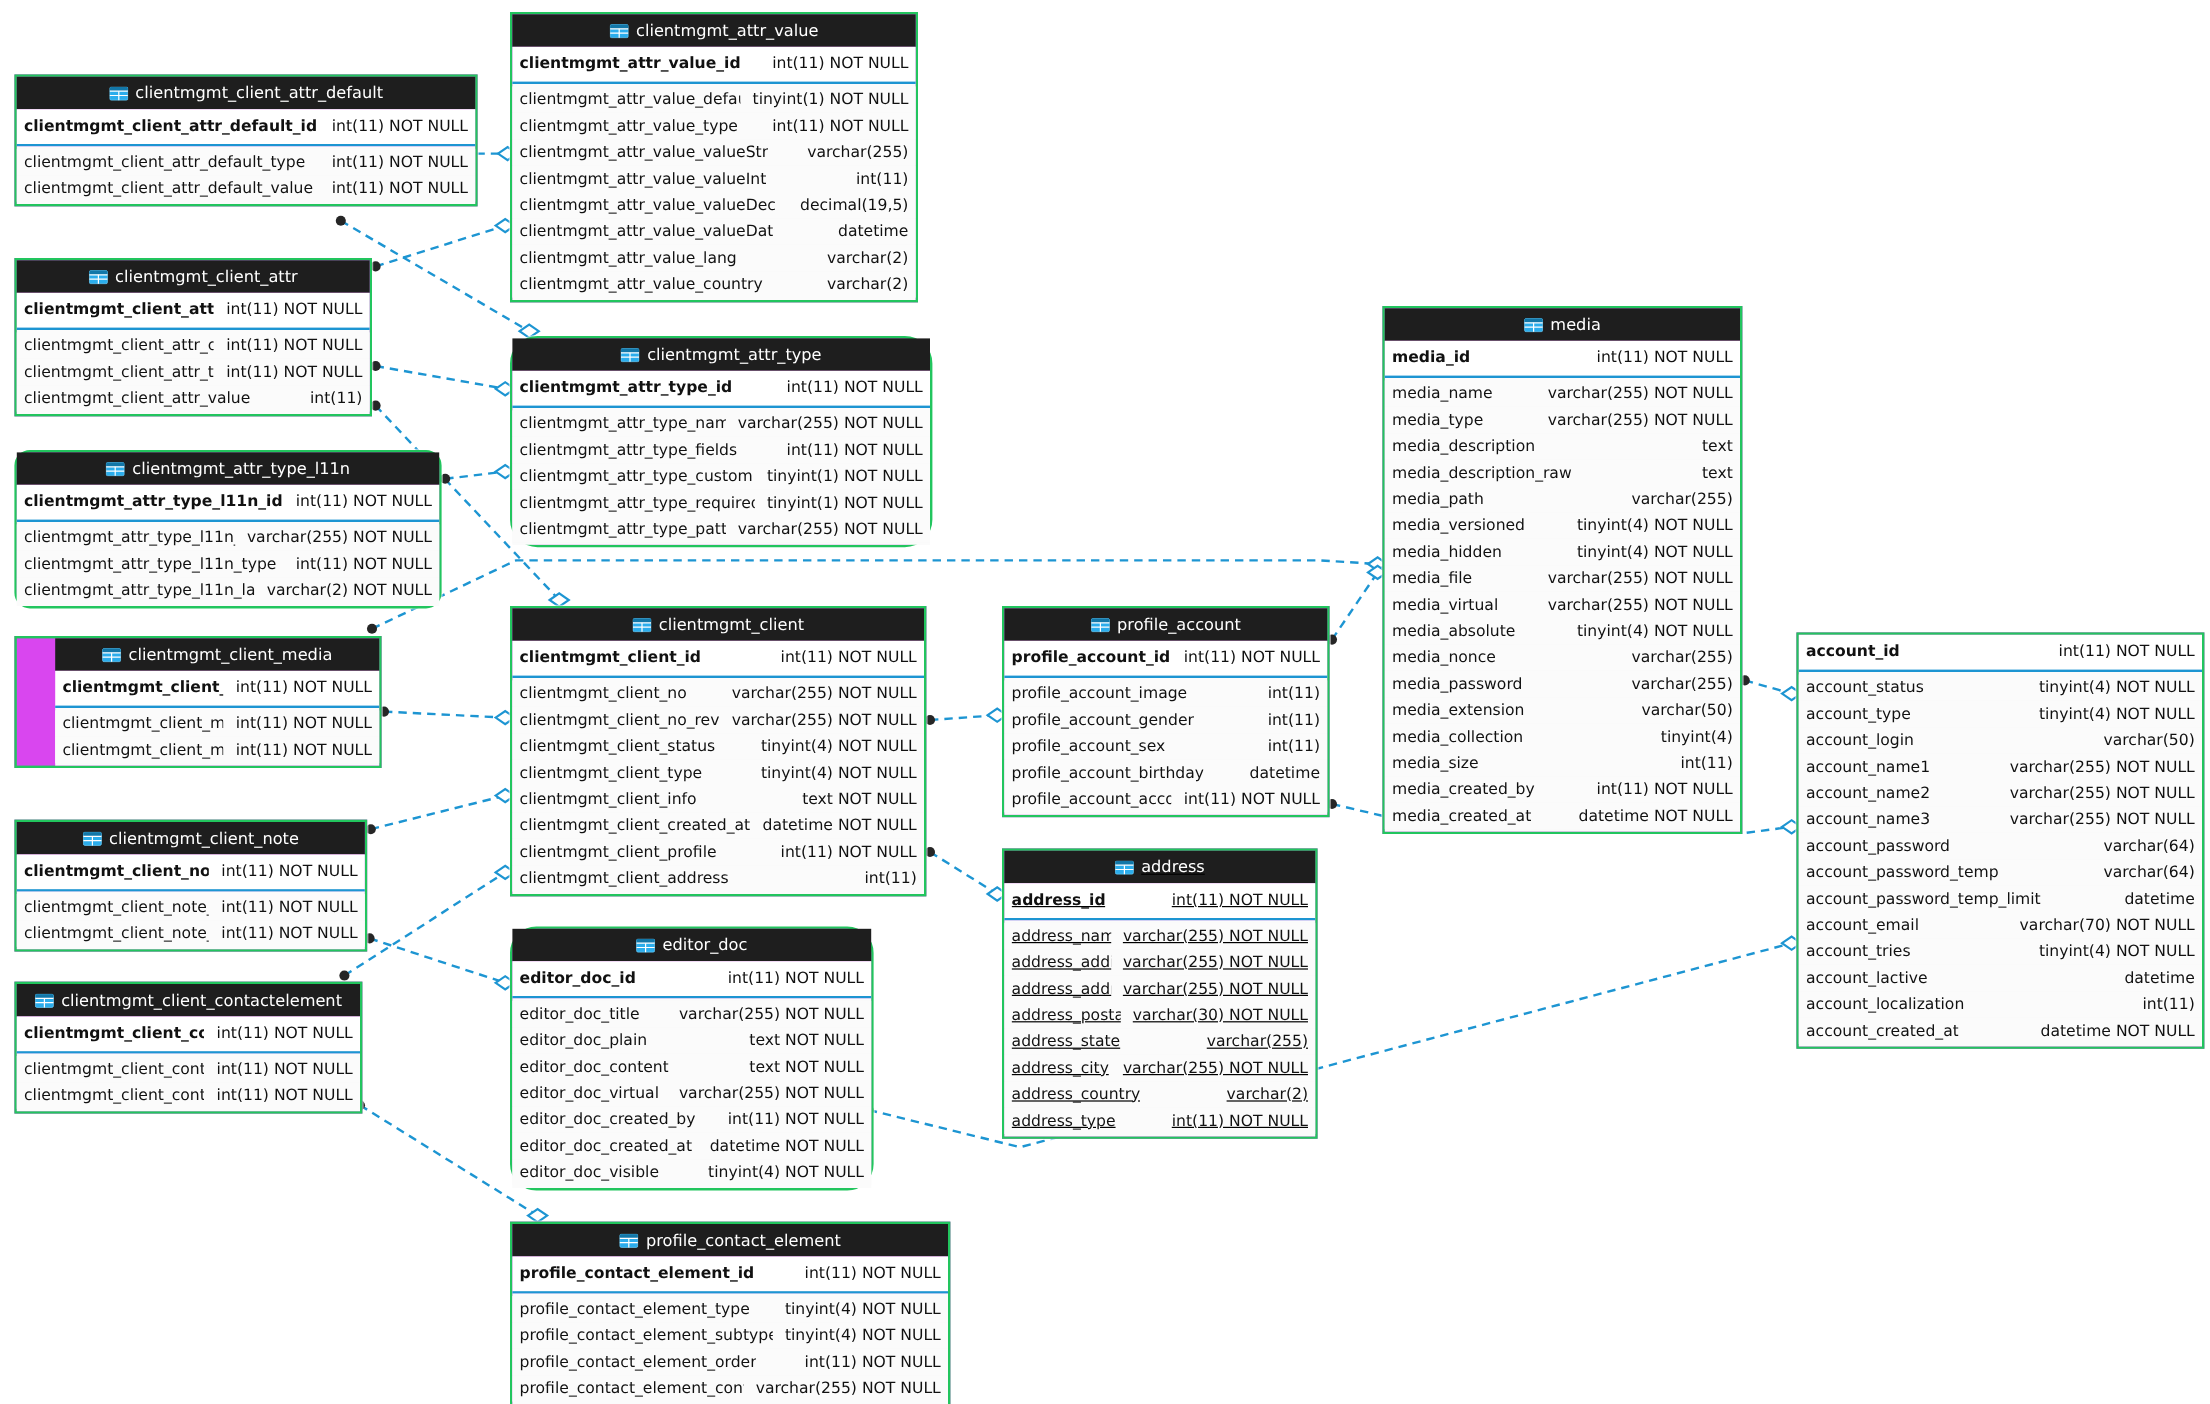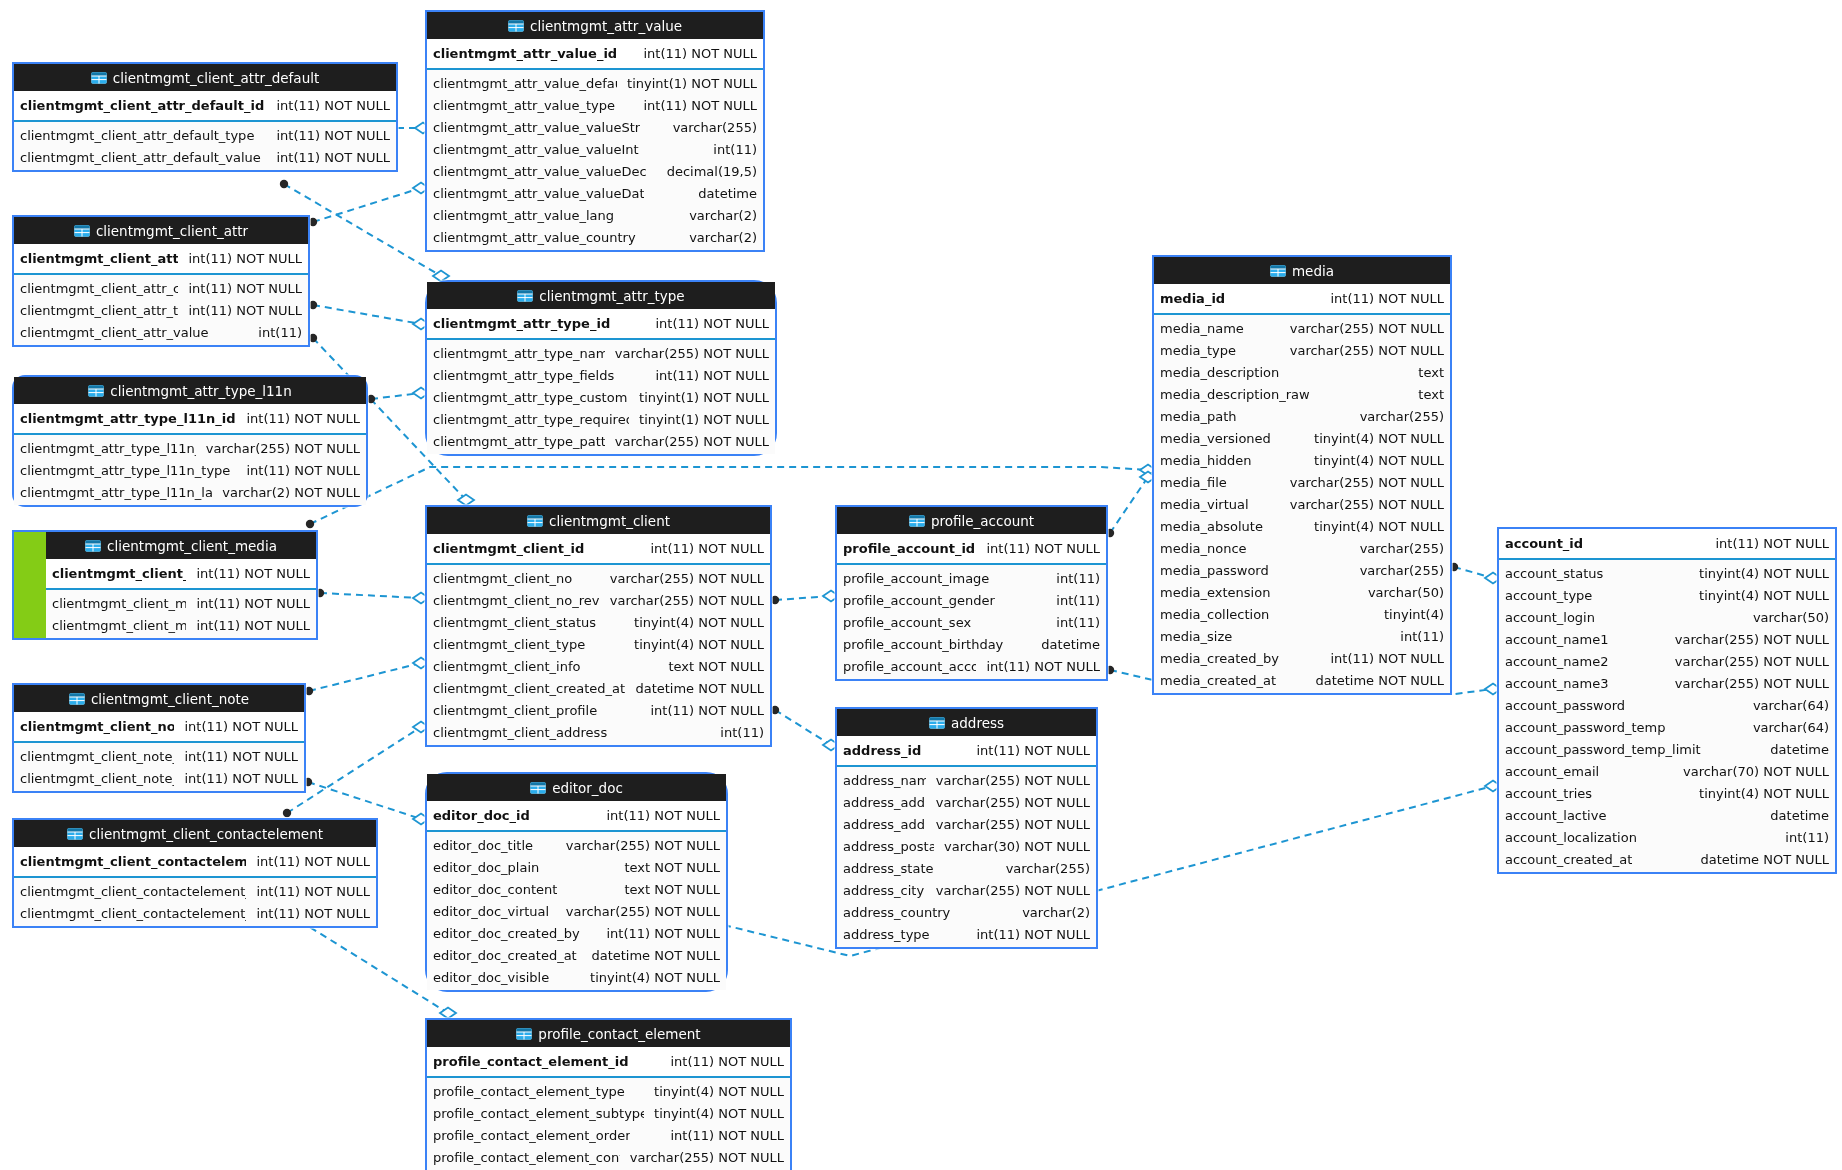--- a/index.html
+++ b/index.html
@@ -5,22 +5,22 @@
   html,body{margin:0;padding:0;background:#ffffff;}
   #canvas{
     position:relative;width:1842px;height:1170px;background:#ffffff;overflow:hidden;
     font-family:"DejaVu Sans","Liberation Sans",sans-serif;
   }
   #connections{position:absolute;left:0;top:0;width:1842px;height:1170px;z-index:0;}
   .rel-line{fill:none;stroke:#1d95d2;stroke-width:2;stroke-dasharray:7 5;}
   .rel-dot{fill:#262626;stroke:none;}
   .rel-diamond{fill:#ffffff;stroke:#1d95d2;stroke-width:1.8;}
   .table{
-    position:absolute;z-index:1;background:#84cc16;
-    border:2px solid #3b82f6;box-sizing:border-box;
+    position:absolute;z-index:1;background:#d946ef;
+    border:2px solid #22c55e;box-sizing:border-box;
     box-shadow:0 0 0 1px rgba(255,255,255,0.6);
   }
   .thead{
     height:27px;background:#1e1e1e;color:#ffffff;
     display:flex;align-items:center;justify-content:center;gap:6px;
     font-size:13.5px;white-space:nowrap;overflow:hidden;
   }
   .ticon{display:inline-flex;flex:0 0 auto;}
   .row{
     display:flex;justify-content:space-between;align-items:center;gap:10px;
@@ -288,21 +288,21 @@
         <div class="row">
           <span class="fname">clientmgmt_client_note_dst</span>
           <span class="ftype">int(11) NOT NULL</span>
         </div>
         <div class="row">
           <span class="fname">clientmgmt_client_note_src</span>
           <span class="ftype">int(11) NOT NULL</span>
         </div>
       </div>
   </div>
-    <div class="table" style="left: 12px; top: 818px; width: 366px;">
+    <div class="table" style="left: 12px; top: 818px; width: 290px;">
     <div class="thead">
       <span class="ticon">
         <svg width="16" height="12" viewBox="0 0 16 12" xmlns="http://www.w3.org/2000/svg">
           <rect x="0.5" y="0.5" width="15" height="11" rx="1.2" fill="#2badec" stroke="#6fd0fa" stroke-width="0.6"></rect>
           <rect x="0.5" y="0.5" width="15" height="3.4" rx="1.2" fill="#1277a8"></rect>
           <line x1="8" y1="4" x2="8" y2="11.5" stroke="#ffffff" stroke-width="1"></line>
           <line x1="0.5" y1="7.6" x2="15.5" y2="7.6" stroke="#ffffff" stroke-width="1"></line>
           <line x1="0.5" y1="4" x2="15.5" y2="4" stroke="#ffffff" stroke-width="1"></line>
         </svg>
       </span>
@@ -532,21 +532,21 @@
         <div class="row">
           <span class="fname">profile_account_birthday</span>
           <span class="ftype">datetime</span>
         </div>
         <div class="row">
           <span class="fname">profile_account_account</span>
           <span class="ftype">int(11) NOT NULL</span>
         </div>
       </div>
   </div>
-    <div class="table" style="left: 835px; top: 707px; width: 263px;">
+    <div class="table" style="left: 835px; top: 707px; width: 263px; text-decoration: underline;">
     <div class="thead">
       <span class="ticon">
         <svg width="16" height="12" viewBox="0 0 16 12" xmlns="http://www.w3.org/2000/svg">
           <rect x="0.5" y="0.5" width="15" height="11" rx="1.2" fill="#2badec" stroke="#6fd0fa" stroke-width="0.6"></rect>
           <rect x="0.5" y="0.5" width="15" height="3.4" rx="1.2" fill="#1277a8"></rect>
           <line x1="8" y1="4" x2="8" y2="11.5" stroke="#ffffff" stroke-width="1"></line>
           <line x1="0.5" y1="7.6" x2="15.5" y2="7.6" stroke="#ffffff" stroke-width="1"></line>
           <line x1="0.5" y1="4" x2="15.5" y2="4" stroke="#ffffff" stroke-width="1"></line>
         </svg>
       </span>

